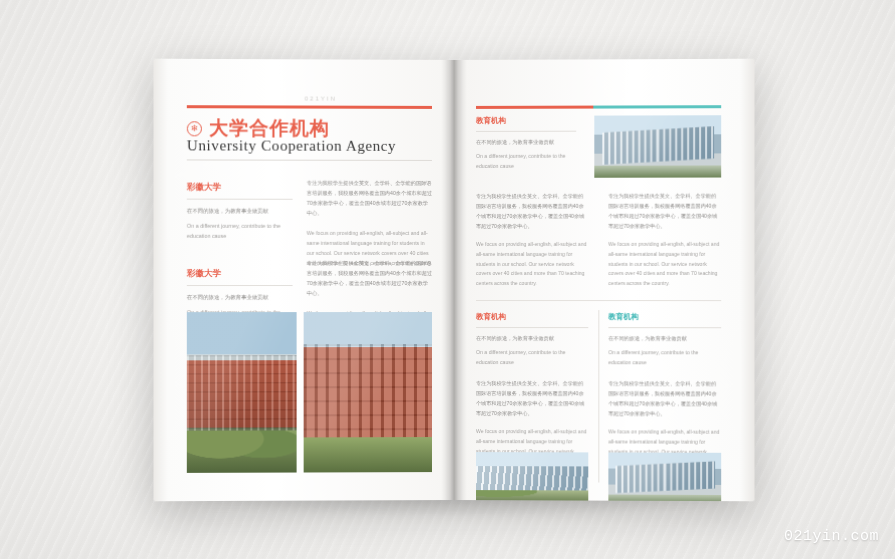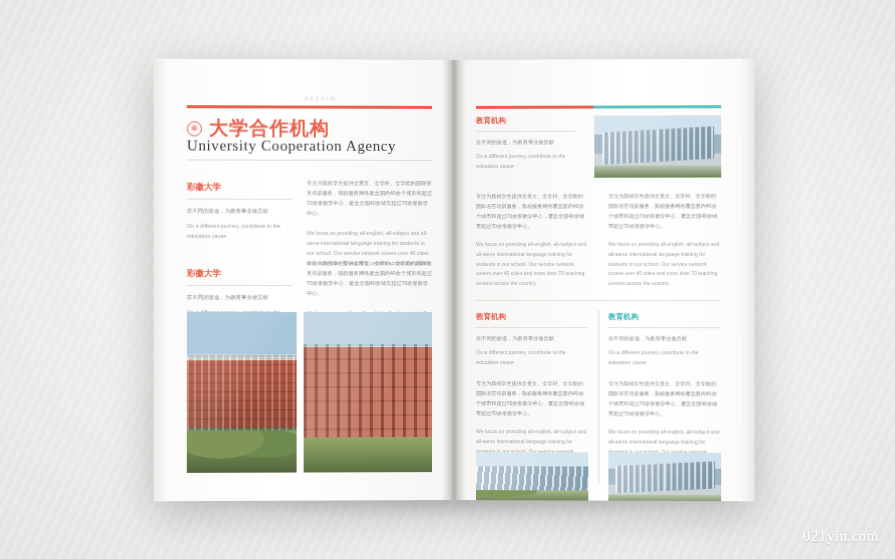--- a/index.html
+++ b/index.html
@@ -219,21 +219,21 @@
   .gloss {
     position: absolute; inset: 0;
     background: linear-gradient(115deg, rgba(255,255,255,0.10) 0 35%, rgba(255,255,255,0) 60%);
     pointer-events: none;
   }
 
   .site-watermark {
     position: absolute; right: 16px; bottom: 14px;
     font-size: 15px; color: #ffffff; letter-spacing: .5px;
     text-shadow: 0 1px 2px rgba(0,0,0,0.18);
-    font-family: Liberation Serif, serif;
+    font-family: Liberation Mono, monospace;
   }
   .page-shadow-bottom {
     position: absolute;
     left: 150px; top: 492px; width: 610px; height: 26px;
     background: radial-gradient(ellipse at 50% 0%, rgba(0,0,0,0.16), rgba(0,0,0,0) 70%);
     filter: blur(3px);
   }
 </style>
 </head>
 <body>

